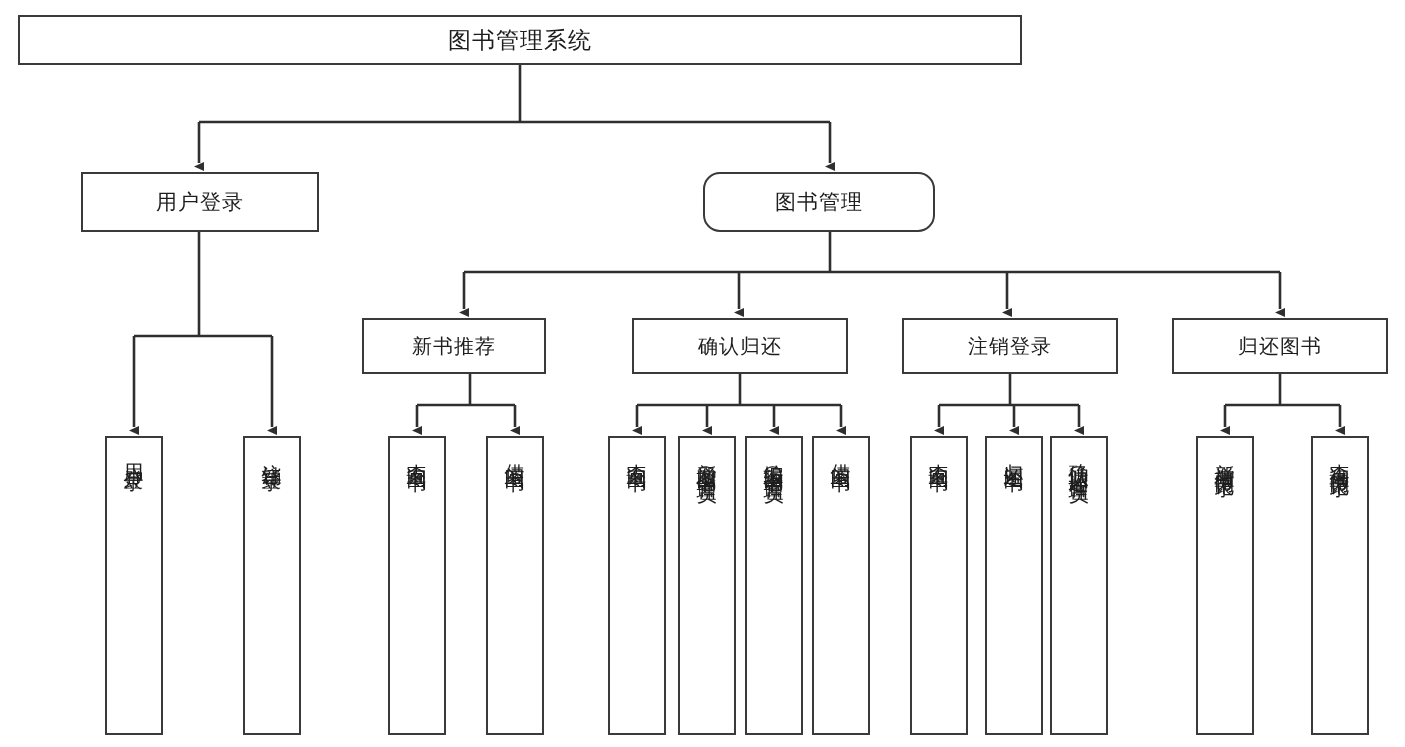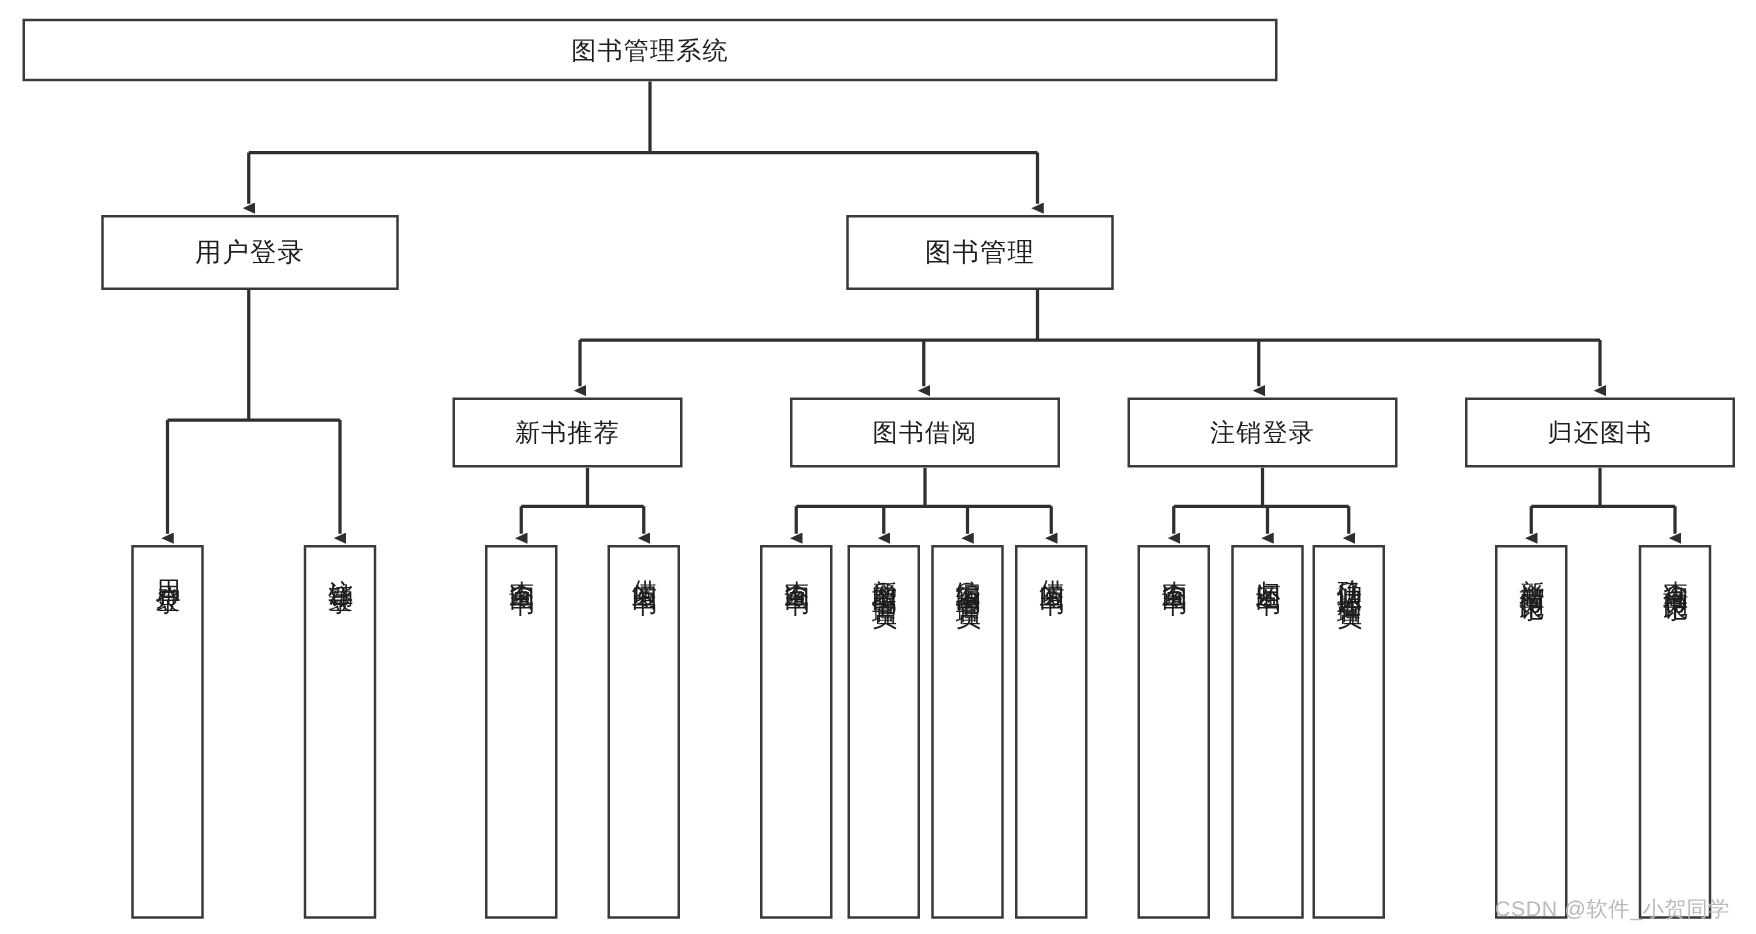--- a/index.html
+++ b/index.html
@@ -48,21 +48,21 @@
   .node.vertical .node-label {
     writing-mode: vertical-rl;
     text-orientation: upright;
     letter-spacing: 3px;
     line-height: 1;
     white-space: nowrap;
   }
   .node-label {
     display: block;
   }
-  .root-node .node-label { font-size: 20px; }
+  .root-node .node-label { font-size: 23px; }
   .l1-node .node-label { font-size: 21px; }
   .l2-node .node-label { font-size: 20px; }
   .leaf-node .node-label { font-size: 20px; }
   .watermark {
     position: absolute;
     color: #b9b9b9;
     font-size: 17px;
     white-space: nowrap;
     letter-spacing: 0.5px;
   }
@@ -122,28 +122,28 @@
     </g>
   </svg>
 
   <div id="nodes-layer">
       <div class="node root-node horizontal" style="left: 18px; top: 15px; width: 1004px; height: 50px;">
         <span class="node-label">图书管理系统</span>
       </div>
       <div class="node l1-node horizontal" style="left: 81px; top: 172px; width: 238px; height: 60px;">
         <span class="node-label">用户登录</span>
       </div>
-      <div class="node l1-node horizontal" style="left: 677px; top: 172px; width: 214px; height: 60px;">
+      <div class="node l1-node horizontal" style="left: 703px; top: 172px; width: 232px; height: 60px; border-radius: 17px;">
         <span class="node-label">图书管理</span>
       </div>
       <div class="node l2-node horizontal" style="left: 362px; top: 318px; width: 184px; height: 56px;">
         <span class="node-label">新书推荐</span>
       </div>
       <div class="node l2-node horizontal" style="left: 632px; top: 318px; width: 216px; height: 56px;">
-        <span class="node-label">图书借阅</span>
+        <span class="node-label">确认归还</span>
       </div>
       <div class="node l2-node horizontal" style="left: 902px; top: 318px; width: 216px; height: 56px;">
         <span class="node-label">注销登录</span>
       </div>
       <div class="node l2-node horizontal" style="left: 1172px; top: 318px; width: 216px; height: 56px;">
         <span class="node-label">归还图书</span>
       </div>
       <div class="node leaf-node vertical" style="left: 105px; top: 436px; width: 58px; height: 299px;">
         <span class="node-label">用户登录</span>
       </div>
@@ -178,15 +178,14 @@
         <span class="node-label">确认归还（管理员）</span>
       </div>
       <div class="node leaf-node vertical" style="left: 1196px; top: 436px; width: 58px; height: 299px;">
         <span class="node-label">新增借阅记录</span>
       </div>
       <div class="node leaf-node vertical" style="left: 1311px; top: 436px; width: 58px; height: 299px;">
         <span class="node-label">查询借阅记录</span>
       </div>
     </div>
 
-  <div class="watermark" style="left: 1196px; top: 716px;">CSDN @软件_小贺同学</div>
 
 </div>
 
 </body></html>

